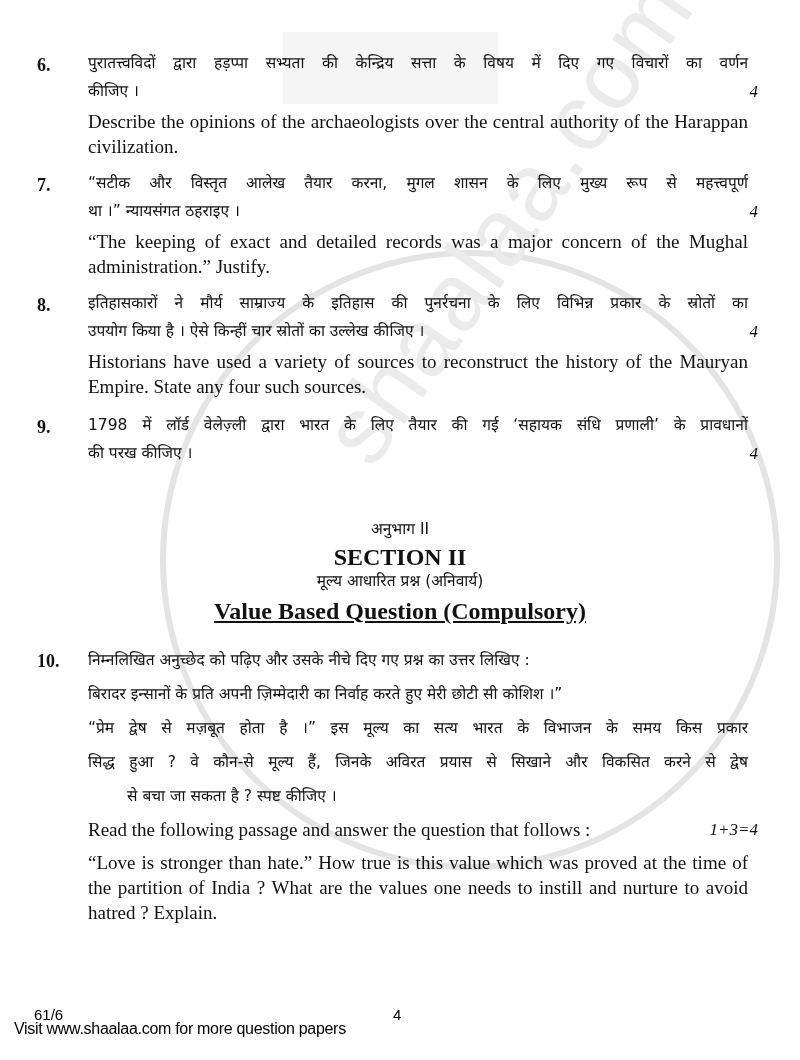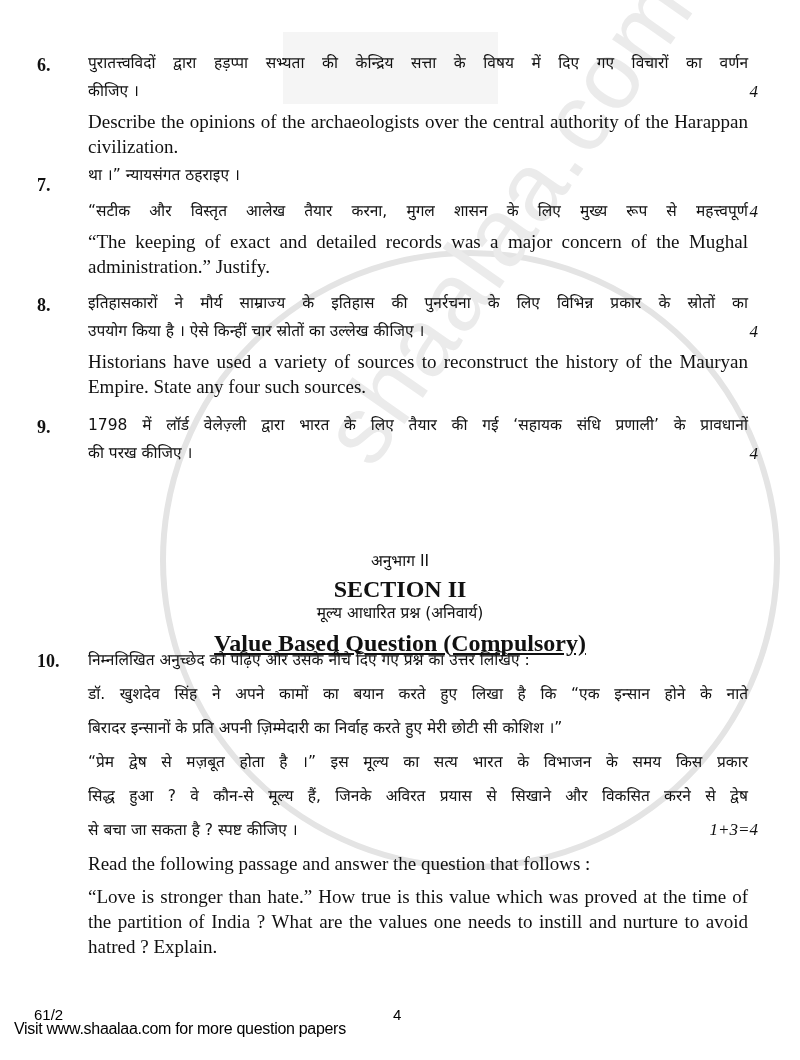--- a/index.html
+++ b/index.html
@@ -58,22 +58,22 @@
     <div class="hi">पुरातत्त्वविदों द्वारा हड़प्पा सभ्यता की केन्द्रिय सत्ता के विषय में दिए गए विचारों का वर्णन</div>
     <div class="hi last" style="margin-top:-8px;">कीजिए ।</div>
     <div class="en">Describe the opinions of the archaeologists over the central authority of the Harappan civilization.</div>
   </div>
   <div class="marks" style="top:37px;">4</div>
 </div>
 
 <div class="q" style="top:165px;">
   <div class="q-num" style="top:10px;">7.</div>
   <div class="q-body" style="top:0;">
+    <div class="hi">“सटीक और विस्तृत आलेख तैयार करना, मुगल शासन के लिए मुख्य रूप से महत्त्वपूर्ण</div>
     <div class="hi last" style="margin-top:-8px;">था ।” न्यायसंगत ठहराइए ।</div>
-    <div class="hi">“सटीक और विस्तृत आलेख तैयार करना, मुगल शासन के लिए मुख्य रूप से महत्त्वपूर्ण</div>
     <div class="en">“The keeping of exact and detailed records was a major concern of the Mughal administration.” Justify.</div>
   </div>
   <div class="marks" style="top:37px;">4</div>
 </div>
 
 <div class="q" style="top:285px;">
   <div class="q-num" style="top:10px;">8.</div>
   <div class="q-body" style="top:0;">
     <div class="hi">इतिहासकारों ने मौर्य साम्राज्य के इतिहास की पुनर्रचना के लिए विभिन्न प्रकार के स्रोतों का</div>
     <div class="hi last" style="margin-top:-8px;">उपयोग किया है । ऐसे किन्हीं चार स्रोतों का उल्लेख कीजिए ।</div>
@@ -85,38 +85,37 @@
 <div class="q" style="top:407px;">
   <div class="q-num" style="top:10px;">9.</div>
   <div class="q-body" style="top:0;">
     <div class="hi">1798 में लॉर्ड वेलेज़्ली द्वारा भारत के लिए तैयार की गई ‘सहायक संधि प्रणाली’ के प्रावधानों</div>
     <div class="hi last" style="margin-top:-8px;">की परख कीजिए ।</div>
   </div>
   <div class="marks" style="top:37px;">4</div>
 </div>
 
 <div class="section-head" style="top:517px;">
-  <div class="sh-hi" style="line-height:24px;margin-top:32px;">अनुभाग II</div>
+  <div class="sh-hi" style="line-height:24px;">अनुभाग II</div>
   <div class="sh-en" style="line-height:24px; margin-top:4px;">SECTION II</div>
   <div class="sh-hi" style="line-height:24px;">मूल्य आधारित प्रश्न (अनिवार्य)</div>
   <div class="sh-en" style="line-height:24px; margin-top:6px;text-decoration:underline;">Value Based Question (Compulsory)</div>
 </div>
 
 <div class="q" style="top:643px;">
   <div class="q-num" style="top:8px;">10.</div>
   <div class="q-body" style="top:0;">
     <div class="hi last" style="line-height:34px;">निम्नलिखित अनुच्छेद को पढ़िए और उसके नीचे दिए गए प्रश्न का उत्तर लिखिए :</div>
-    <div class="hi" style="line-height:34px;">डॉ. खुशदेव सिंह ने अपने कामों का बयान करते हुए लिखा है कि “एक इन्सान होने के नाते</div>
     <div class="hi last" style="line-height:34px;">बिरादर इन्सानों के प्रति अपनी ज़िम्मेदारी का निर्वाह करते हुए मेरी छोटी सी कोशिश ।”</div>
     <div class="hi" style="line-height:34px;">“प्रेम द्वेष से मज़बूत होता है ।” इस मूल्य का सत्य भारत के विभाजन के समय किस प्रकार</div>
     <div class="hi" style="line-height:34px;">सिद्ध हुआ ? वे कौन-से मूल्य हैं, जिनके अविरत प्रयास से सिखाने और विकसित करने से द्वेष</div>
-    <div class="hi last" style="line-height:34px;">से बचा जा सकता है ? स्पष्ट कीजिए ।</div>
+    <div class="hi last" style="line-height:34px;margin-left:39px;">से बचा जा सकता है ? स्पष्ट कीजिए ।</div>
     <div class="en" style="margin-top:4px;">Read the following passage and answer the question that follows :</div>
     <div class="en" style="margin-top:8px;">“Love is stronger than hate.” How true is this value which was proved at the time of the partition of India ? What are the values one needs to instill and nurture to avoid hatred ? Explain.</div>
   </div>
   <div class="marks" style="top:177px;">1+3=4</div>
 </div>
 
 <div class="footer">
-  <div class="footer-code">61/2</div>
+  <div class="footer-code">61/6</div>
   <div class="footer-page">4</div>
   <div class="footer-visit">Visit www.shaalaa.com for more question papers</div>
 </div>
 
 </body></html>

